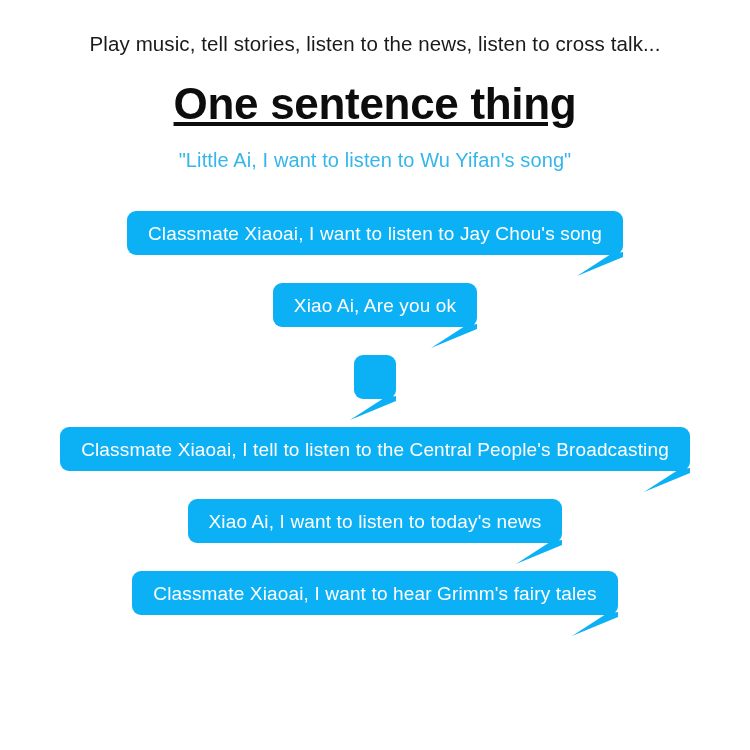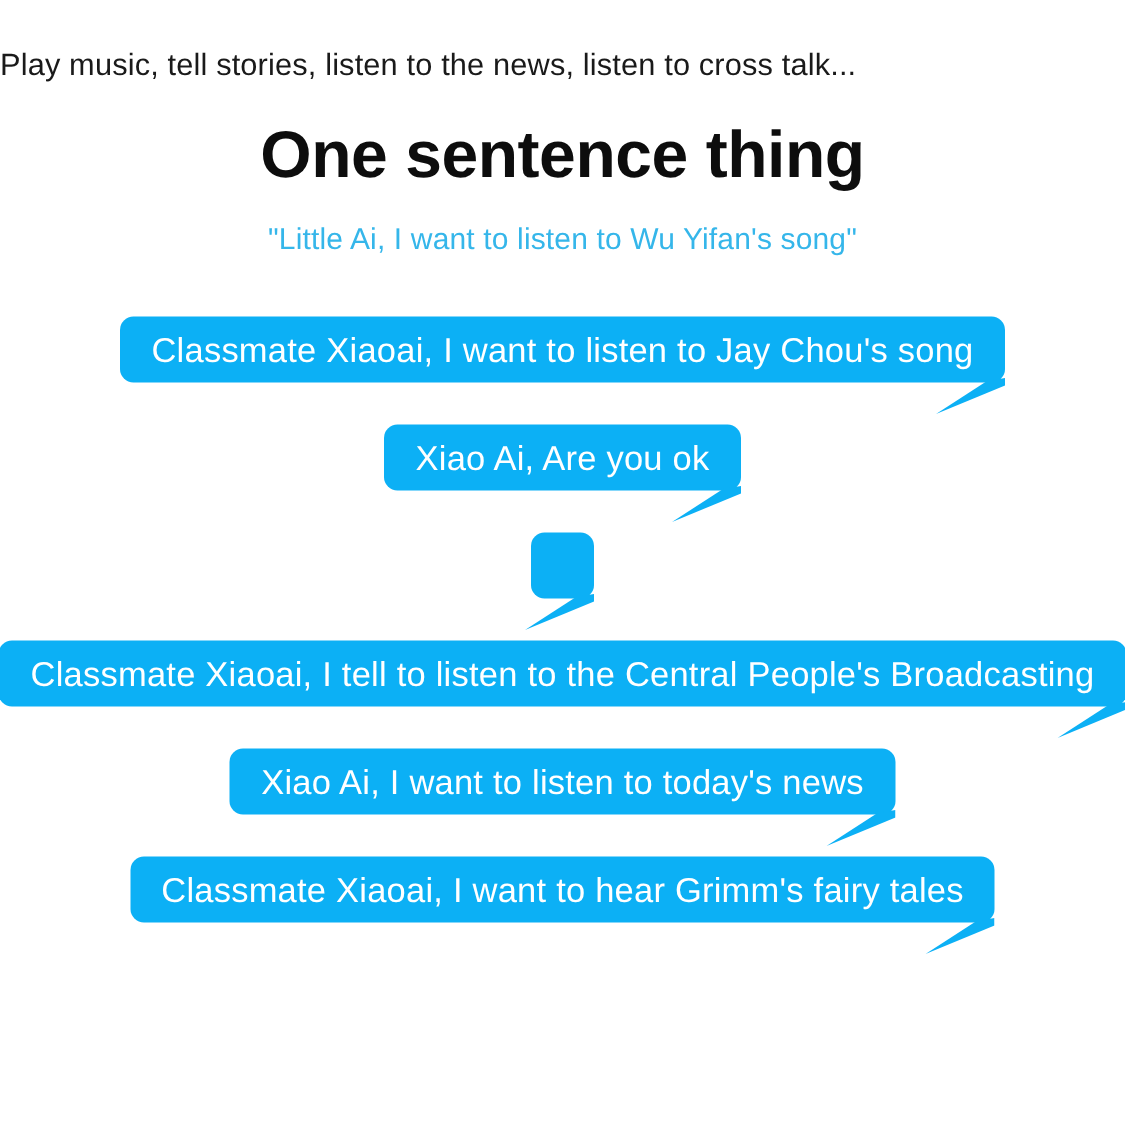--- a/index.html
+++ b/index.html
@@ -21,39 +21,41 @@
     position: relative;
     box-sizing: border-box;
   }
 
   
   .tagline {
     position: absolute;
     top: 31px;
     left: 0;
     width: 750px;
+    text-align: center;
     font-size: 20.5px;
     line-height: 26px;
     color: #1a1a1a;
     letter-spacing: 0.1px;
     white-space: nowrap;
   }
 
   .main-title {
     position: absolute;
     top: 77px;
     left: 0;
     width: 750px;
     text-align: center;
     font-size: 44px;
     line-height: 54px;
     font-weight: bold;
     color: #0d0d0d;
     letter-spacing: -0.3px;
     white-space: nowrap;
+    text-decoration: underline;
   }
 
   .subtitle {
     position: absolute;
     top: 147px;
     left: 0;
     width: 750px;
     text-align: center;
     font-size: 20px;
     line-height: 27px;
@@ -86,21 +88,21 @@
     height: 44px;
     display: flex;
     align-items: center;
     justify-content: center;
     padding: 0 21px;
     box-sizing: border-box;
   }
 
   .bubble-text {
     color: #ffffff;
-    font-size: 23px;
+    font-size: 19px;
     line-height: 21px;
     white-space: nowrap;
     letter-spacing: 0.15px;
   }
 
   
   .bubble-tail {
     position: absolute;
     right: 0px;
     top: 41px;

